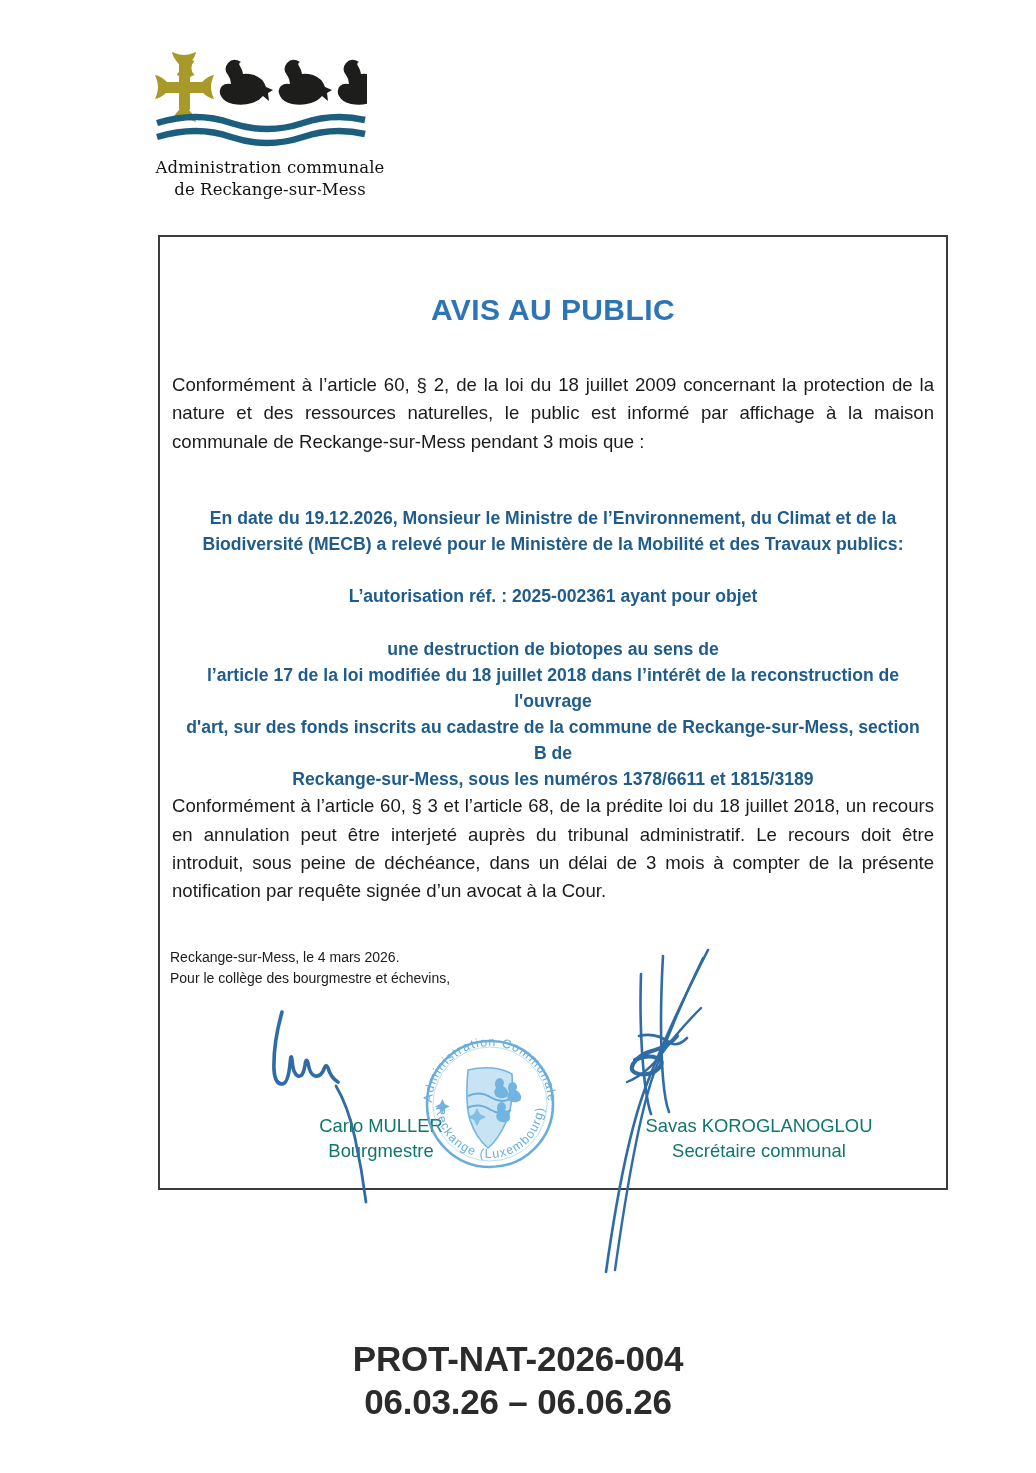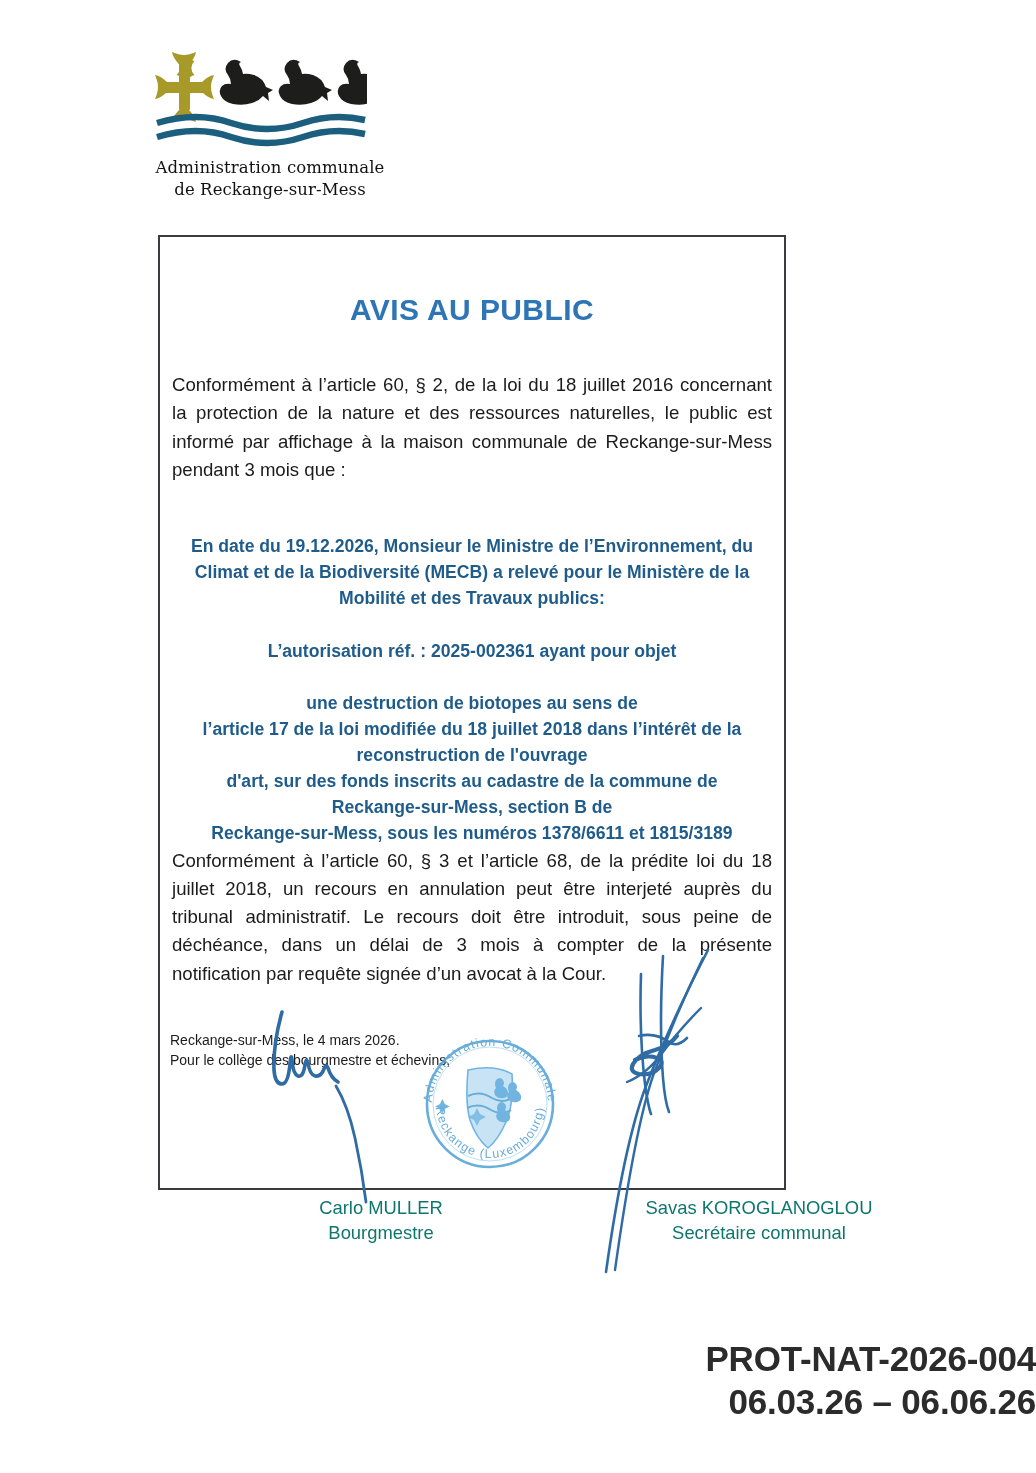--- a/index.html
+++ b/index.html
@@ -39,21 +39,21 @@
     line-height: 1.33;
     color: #111111;
     letter-spacing: .1px;
   }
 
   
   #notice-box {
     position: absolute;
     left: 158px;
     top: 235px;
-    width: 628px;
+    width: 790px;
     height: 955px;
     border: 2.2px solid #3a3a3f;
     box-sizing: border-box;
     background: transparent;
   }
   #notice-inner {
     position: absolute;
     left: 10px;
     right: 10px;
     top: 0;
@@ -125,21 +125,21 @@
   #ink-mayor      { left: 258px; top: 1000px; width: 150px; height: 210px; }
   #ink-secretary  { left: 575px; top: 940px;  width: 180px; height: 340px; }
   #stamp          { left: 410px; top: 1018px; width: 160px; height: 165px; }
 
   
   #footer {
     position: absolute;
     left: 0;
     right: 0;
     top: 1338px;
-    text-align: right;
+    text-align: center;
   }
   .footer-line {
     font-family: "Liberation Sans", sans-serif;
     font-weight: bold;
     font-size: 35px;
     letter-spacing: -0.2px;
     color: #2b2b2b;
     line-height: 1.22;
   }
   #footer-url {
@@ -190,21 +190,21 @@
     <div>Administration communale</div>
     <div>de Reckange-sur-Mess</div>
   </div>
 </div>
 
 <div id="notice-box">
   <div id="notice-inner">
 
     <div id="notice-title">AVIS AU PUBLIC</div>
 
-    <p class="para" id="para-intro">Conformément à l’article 60, § 2, de la loi du 18 juillet 2016 concernant la protection de la nature et des ressources naturelles, le public est informé par affichage à la maison communale de Reckange-sur-Mess pendant 3 mois que :</p>
+    <p class="para" id="para-intro">Conformément à l’article 60, § 2, de la loi du 18 juillet 2009 concernant la protection de la nature et des ressources naturelles, le public est informé par affichage à la maison communale de Reckange-sur-Mess pendant 3 mois que :</p>
 
     <div class="blueblock" id="blue-1">En date du 19.12.2026, Monsieur le Ministre de l’Environnement, du Climat et de la Biodiversité (MECB) a relevé pour le Ministère de la Mobilité et des Travaux publics:</div>
     <div class="blueblock" id="blue-2">L’autorisation réf. : 2025-002361 ayant pour objet</div>
     <div class="blueblock" id="blue-3" style="white-space: pre-line;">une destruction de biotopes au sens de
 l’article 17 de la loi modifiée du 18 juillet 2018 dans l’intérêt de la reconstruction de l'ouvrage
 d'art, sur des fonds inscrits au cadastre de la commune de Reckange-sur-Mess, section B de
 Reckange-sur-Mess, sous les numéros 1378/6611 et 1815/3189</div>
 
     <p class="para" id="para-recours">Conformément à l’article 60, § 3 et l’article 68, de la prédite loi du 18 juillet 2018, un recours en annulation peut être interjeté auprès du tribunal administratif. Le recours doit être introduit, sous peine de déchéance, dans un délai de 3 mois à compter de la présente notification par requête signée d’un avocat à la Cour.</p>
 

